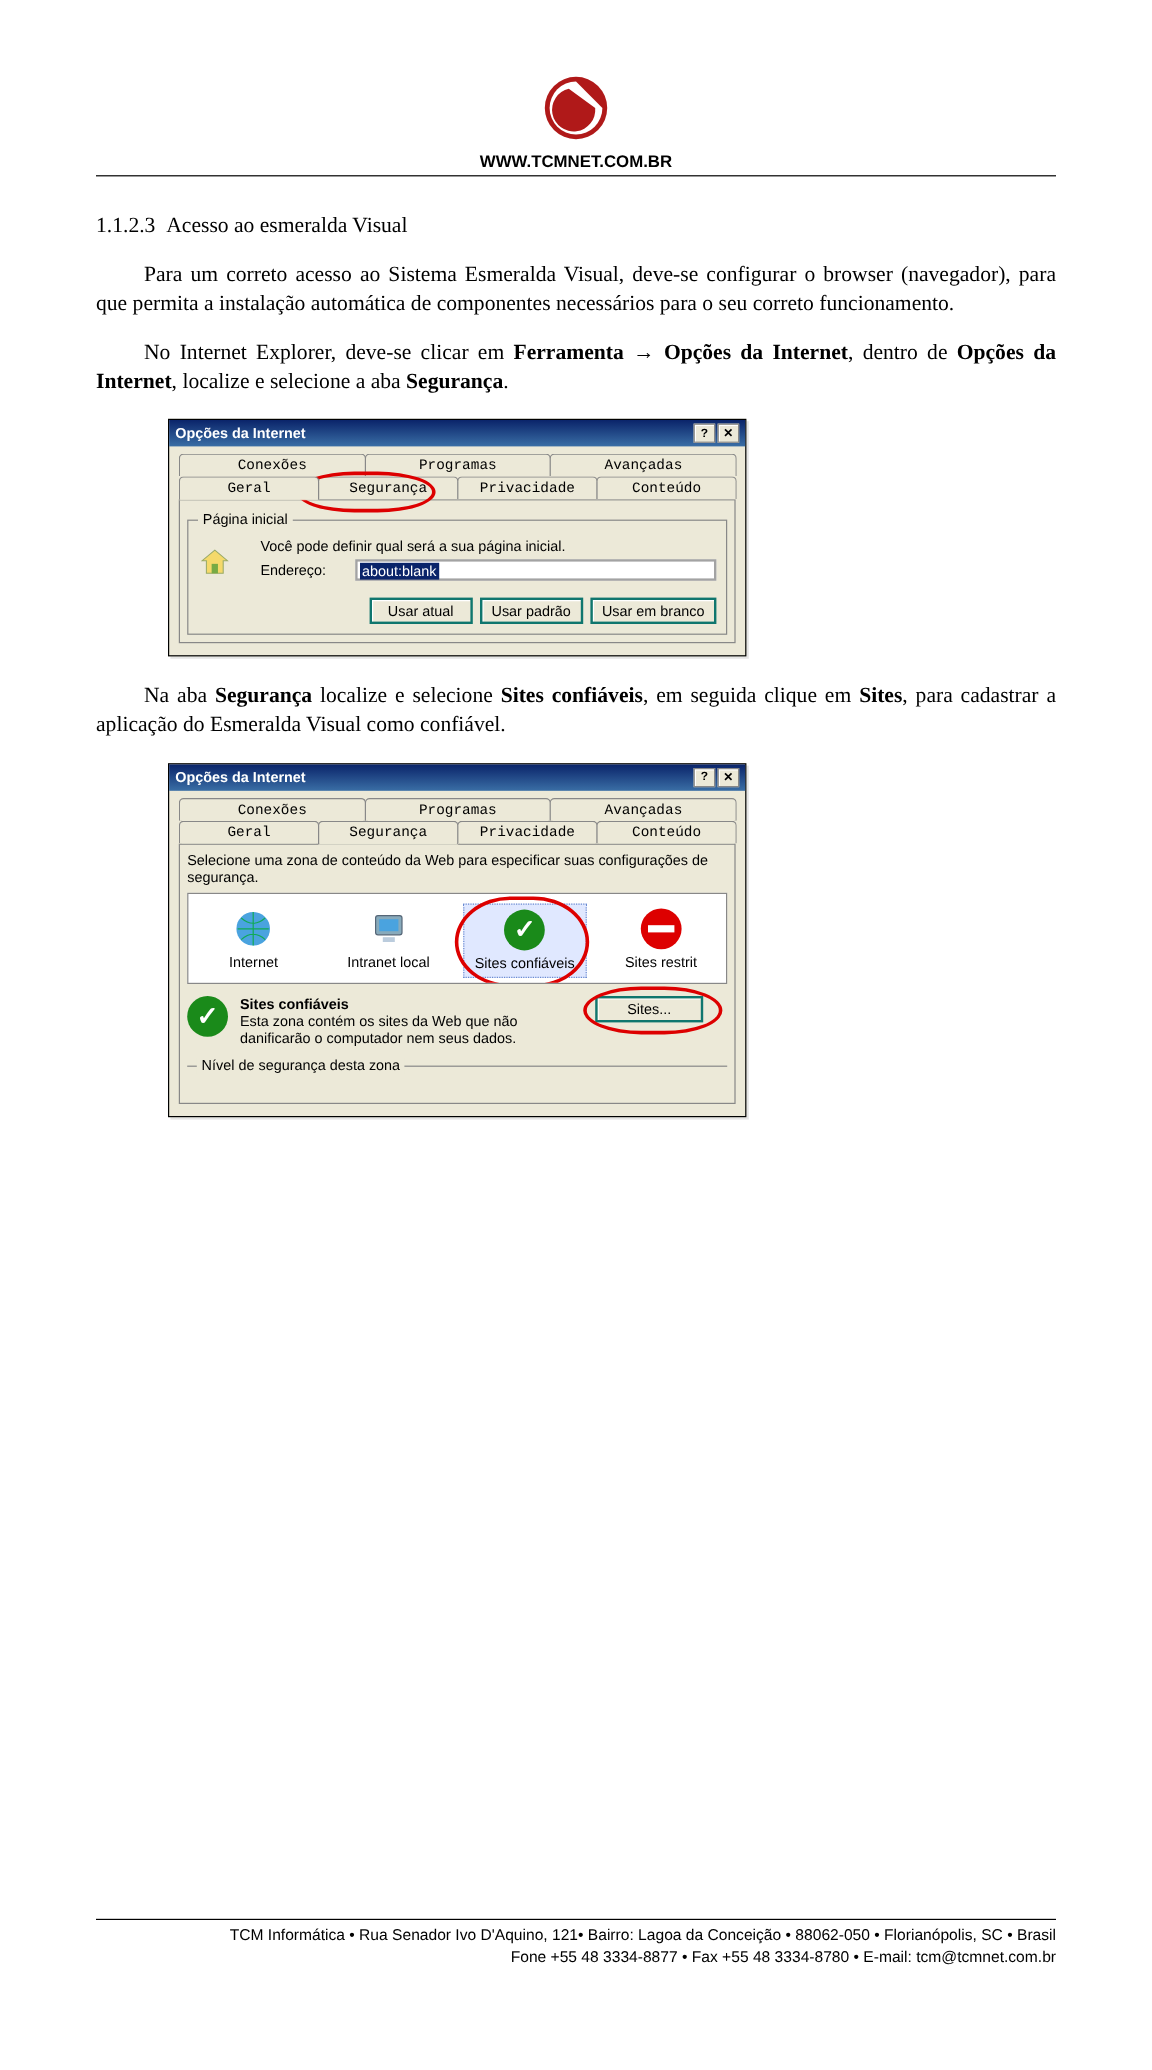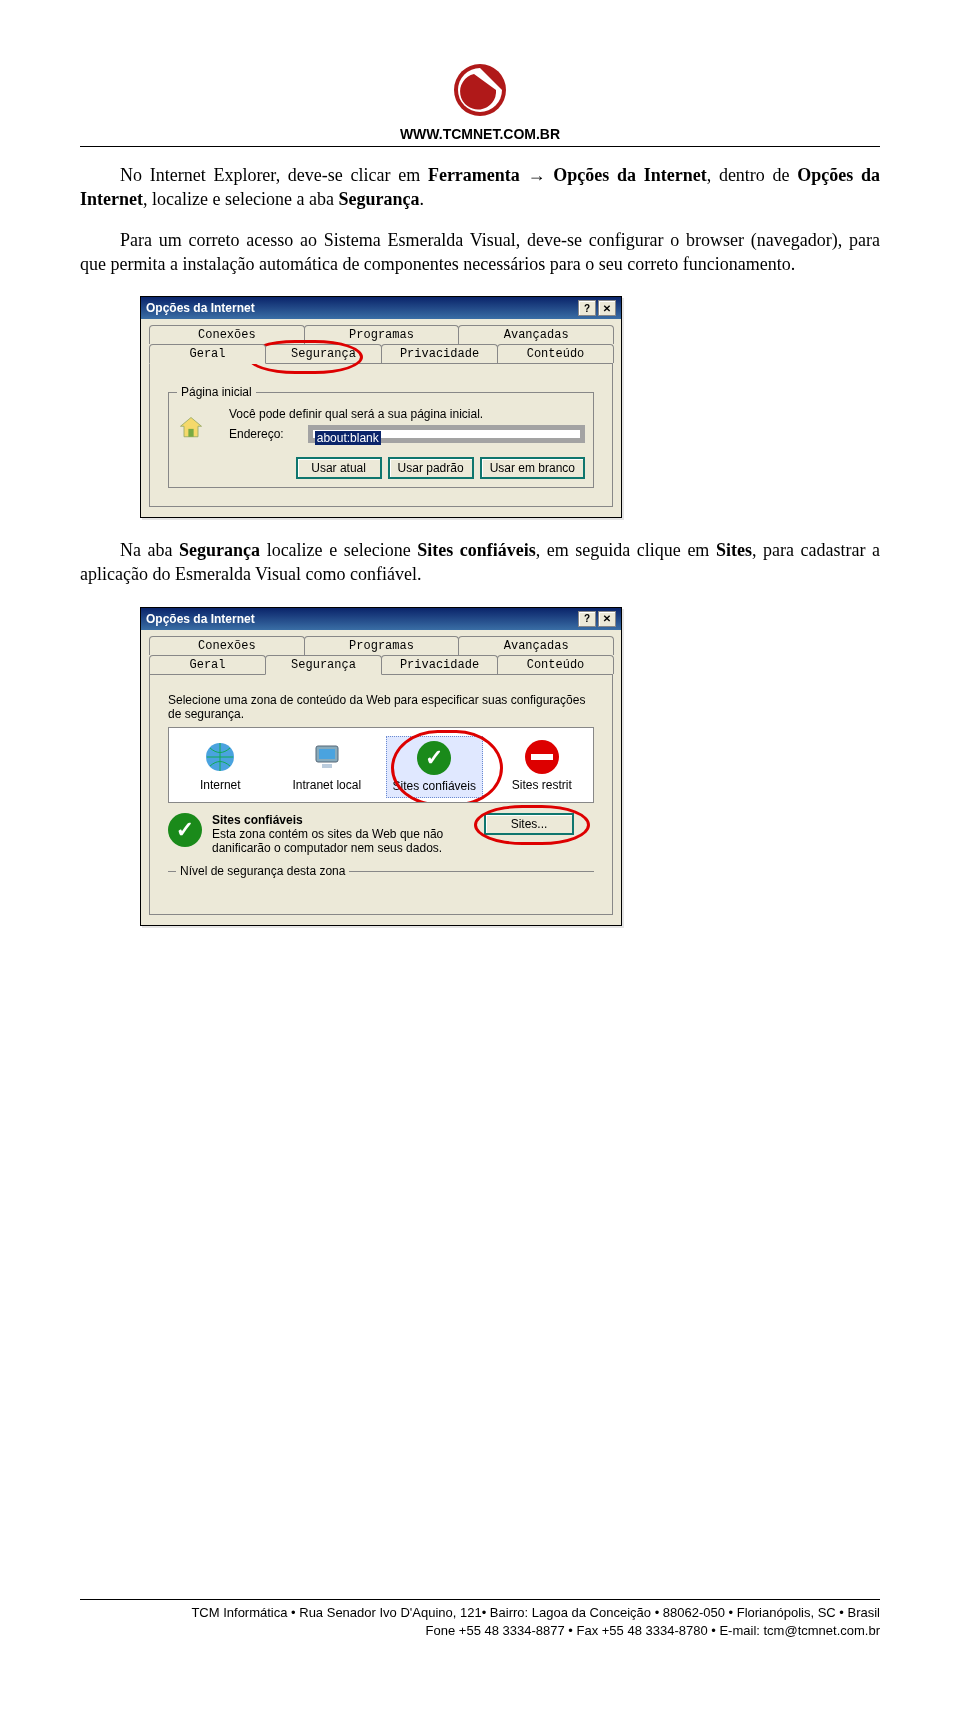--- a/index.html
+++ b/index.html
@@ -86,21 +86,21 @@
   background: #ece9d8;
   position: relative;
   z-index: 2;
   border-bottom: 1px solid #ece9d8;
   margin-bottom: -1px;
   font-weight: normal;
 }
 .tabpanel {
   border: 1px solid #888;
   margin: 0 8px 10px 8px;
-  padding: 18px;
+  padding: 6px;
   background: #ece9d8;
 }
 .fieldset {
   border: 1px solid #888;
   padding: 8px;
   position: relative;
   margin-top: 10px;
 }
 .fieldset .legend {
   position: absolute;
@@ -109,21 +109,21 @@
   background: #ece9d8;
   padding: 0 4px;
   font-size: 12px;
 }
 .row { display: flex; align-items: center; gap: 24px; margin: 6px 0; }
 .homeicon {
   width: 28px; height: 28px; flex-shrink: 0;
 }
 .addrinput {
   flex: 1;
-  border: 5px solid #a3a3a3;
+  border: 2px solid #a3a3a3;
   background: #fff;
   padding: 1px 2px;
   height: 18px;
   box-sizing: border-box;
 }
 .addrinput .sel {
   background: #0a246a;
   color: #fff;
   padding: 0 2px;
 }
@@ -207,26 +207,29 @@
       <svg viewBox="0 0 60 60">
           <circle cx="30" cy="30" r="26" fill="#b01919"></circle>
           <path d="M30 8 A22 22 0 1 0 52 30" fill="#fff"></path>
           <path d="M24 14 A18 18 0 1 0 46 30" fill="#b01919"></path>
         </svg>
     </div>
     <div class="site-url">WWW.TCMNET.COM.BR</div>
     <hr class="hr-thin">
   </div>
 
+  <p class="section-number">
+    <span>1.1.2.3</span>&nbsp;&nbsp;<span>Acesso ao esmeralda Visual</span>
+  </p>
+
+  <p class="para indent">Para um correto acesso ao Sistema Esmeralda Visual, deve-se configurar o browser (navegador), para que permita a instalação automática de componentes necessários para o seu correto funcionamento.</p>
 
   <p class="para indent">
     <span>No Internet Explorer, deve-se clicar em </span><b>Ferramenta</b><span> → </span><b>Opções da Internet</b><span>, dentro de </span><b>Opções da Internet</b><span>, localize e selecione a aba </span><b>Segurança</b><span>.</span>
   </p>
-
-  <p class="para indent">Para um correto acesso ao Sistema Esmeralda Visual, deve-se configurar o browser (navegador), para que permita a instalação automática de componentes necessários para o seu correto funcionamento.</p>
 
   <div class="dialog">
     <div class="titlebar">
       <span>Opções da Internet</span>
       <div class="tb-buttons">
         <div class="tb-btn">?</div>
         <div class="tb-btn">✕</div>
       </div>
     </div>
     <div class="tabrow">

